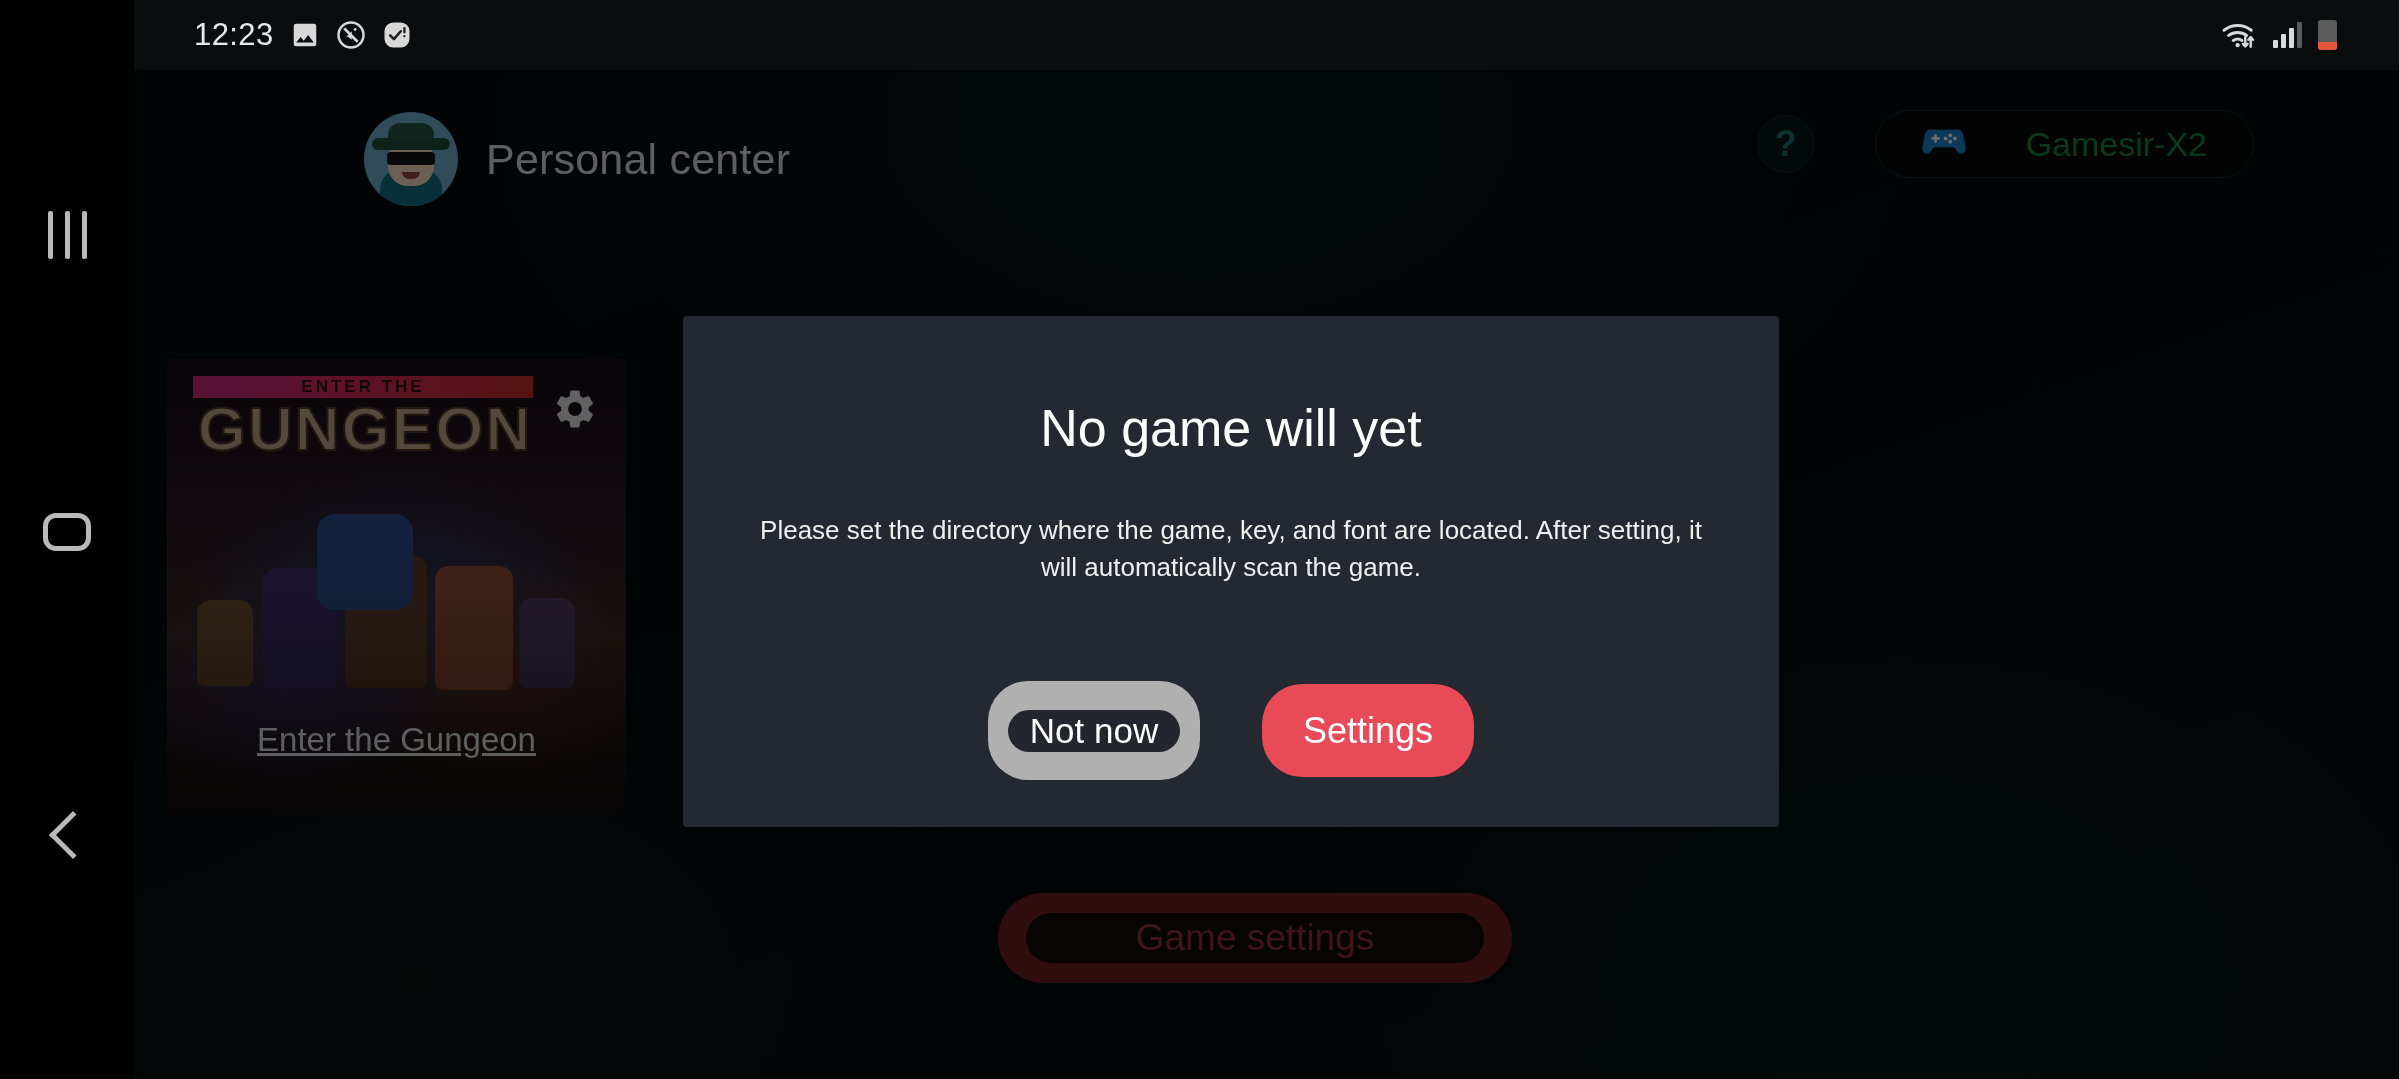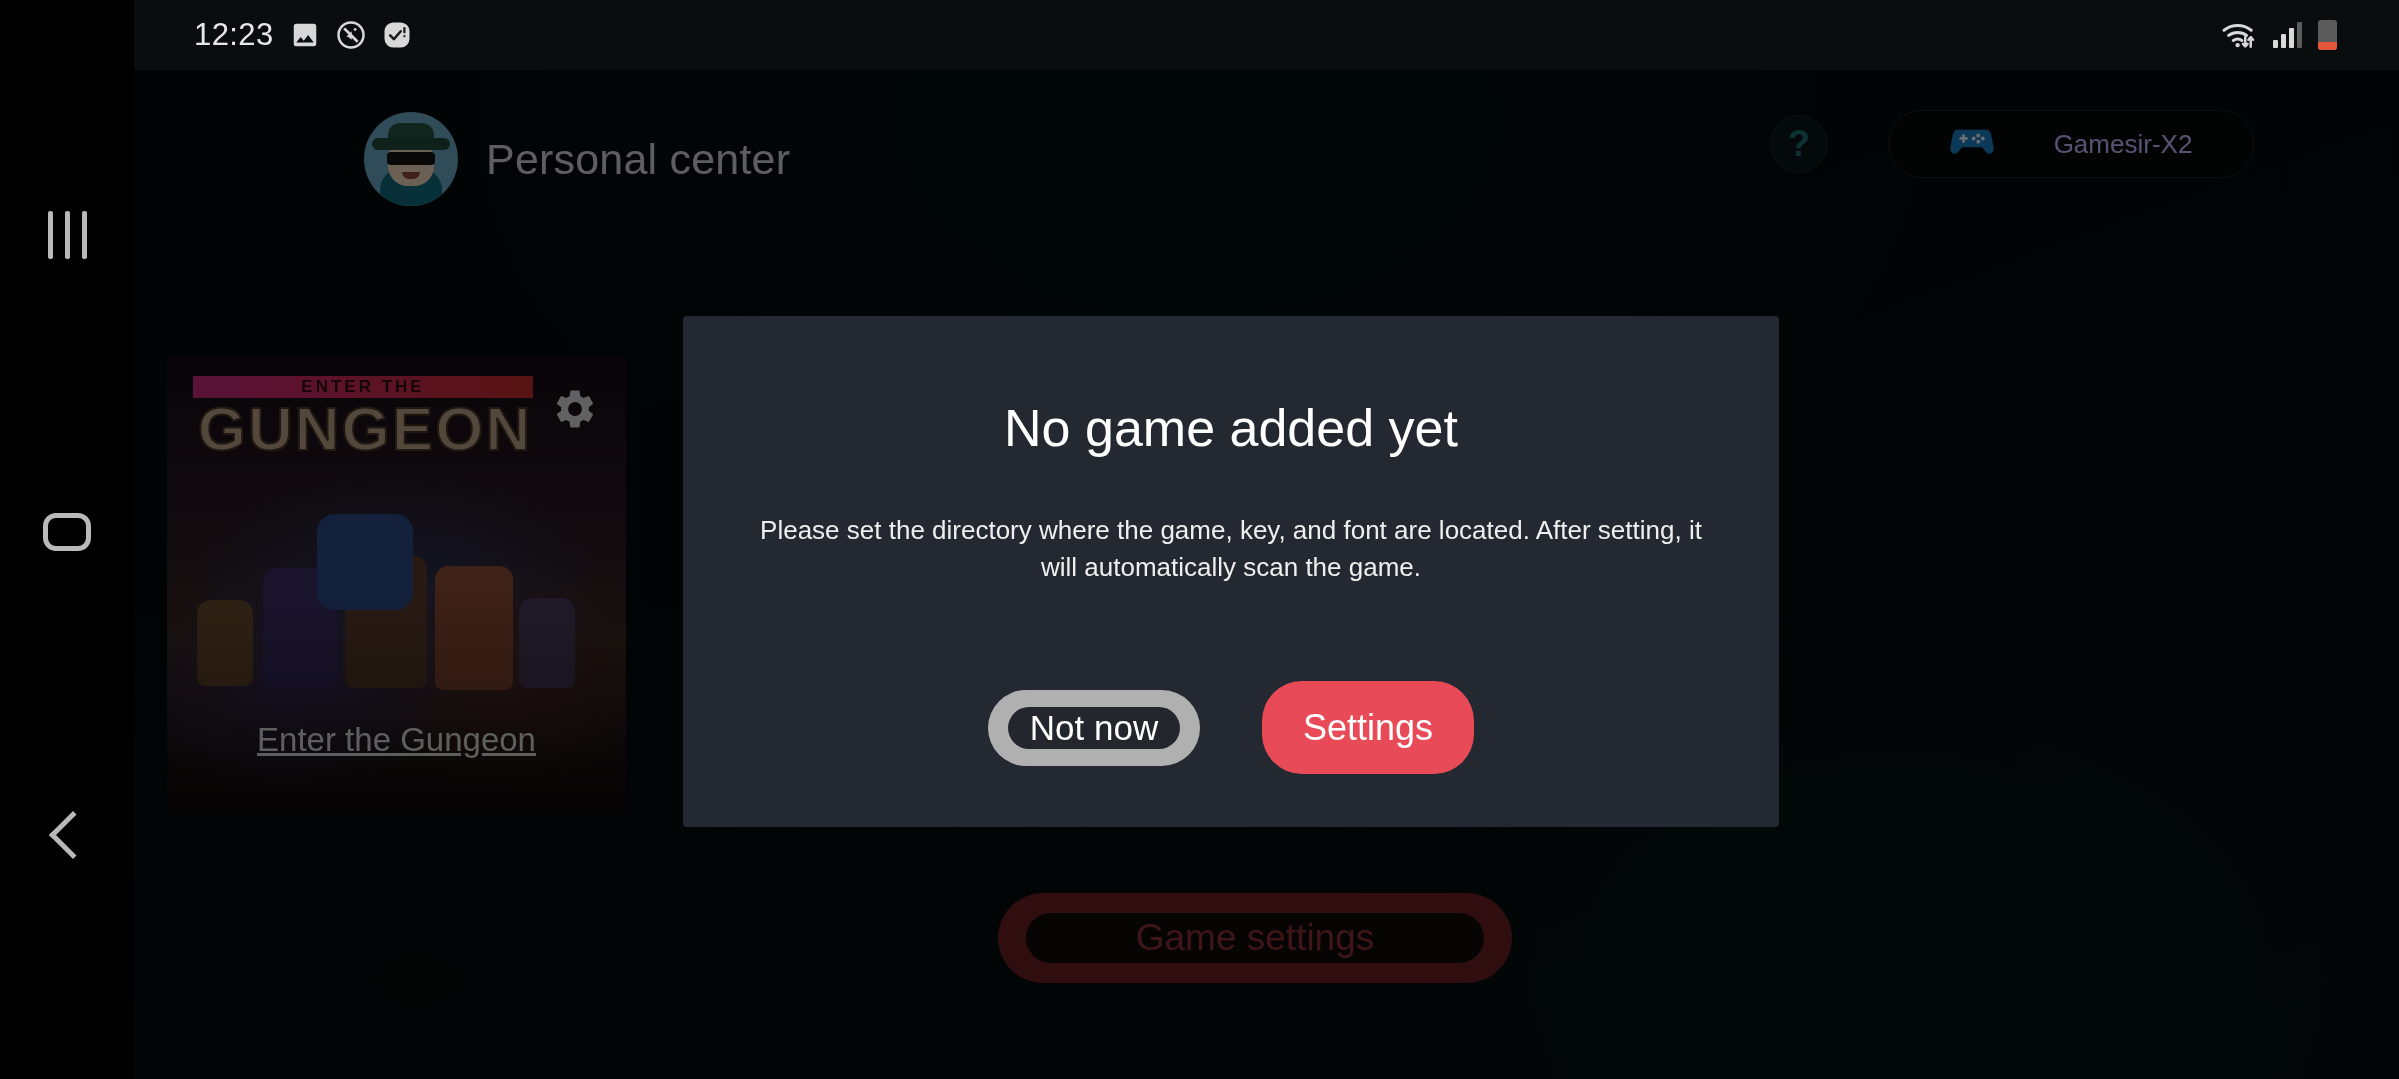--- a/index.html
+++ b/index.html
@@ -148,21 +148,21 @@
     display: flex; align-items: center; justify-content: center;
     color: #1e6f72; font-size: 36px; font-weight: bold;
     cursor: pointer;
   }
   #gamesir-pill {
     height: 68px; min-width: 366px; border-radius: 40px;
     background: #05090b; border: 1px solid #182527;
     display: flex; align-items: center; justify-content: center; gap: 28px;
     padding: 0 46px; cursor: pointer;
   }
-  #gamesir-label { color: #c4b5fd; font-size: 26px; margin-left: 32px; }
+  #gamesir-label { color: #15803d; font-size: 34px; margin-left: 32px; }
 
   
   #game-card {
     position: absolute; left: 167px; top: 358px;
     width: 459px; height: 457px;
     border-radius: 6px; overflow: hidden;
     background: #12060a;
     z-index: 5;
   }
   .gc-art {
@@ -242,21 +242,21 @@
   }
   #dialog-body {
     position: absolute; left: 66px; right: 66px; top: 196px;
     text-align: center; color: #efefef; font-size: 26px; line-height: 1.42;
   }
   #dialog-actions {
     position: absolute; left: 0; right: 0; top: 365px;
     display: flex; align-items: center; justify-content: center; gap: 62px;
   }
   #btn-not-now {
-    width: 212px; height: 76px; border-radius: 40px;
+    width: 212px; height: 99px; border-radius: 40px;
     background: #b0b0b0;
     display: flex; align-items: center; justify-content: center;
     cursor: pointer;
   }
   #btn-not-now-inner {
     width: 172px; height: 42px; border-radius: 21px;
     background: #23262c;
     display: flex; align-items: center; justify-content: center;
   }
   #btn-not-now-label { color: #ffffff; font-size: 35px; }
@@ -334,21 +334,21 @@
           </svg>
         </span>
         <span id="gamesir-label">Gamesir-X2</span>
       </div>
     </div>
   </div>
 
   <div id="scrim"></div>
 
   <div id="dialog">
-    <div id="dialog-title">No game added yet</div>
+    <div id="dialog-title">No game will yet</div>
     <div id="dialog-body">Please set the directory where the game, key, and font are located. After setting, it will automatically scan the game.</div>
     <div id="dialog-actions">
       <div id="btn-not-now">
         <div id="btn-not-now-inner">
           <span id="btn-not-now-label">Not now</span>
         </div>
       </div>
       <div id="btn-settings">
         <span id="btn-settings-label">Settings</span>
       </div>

